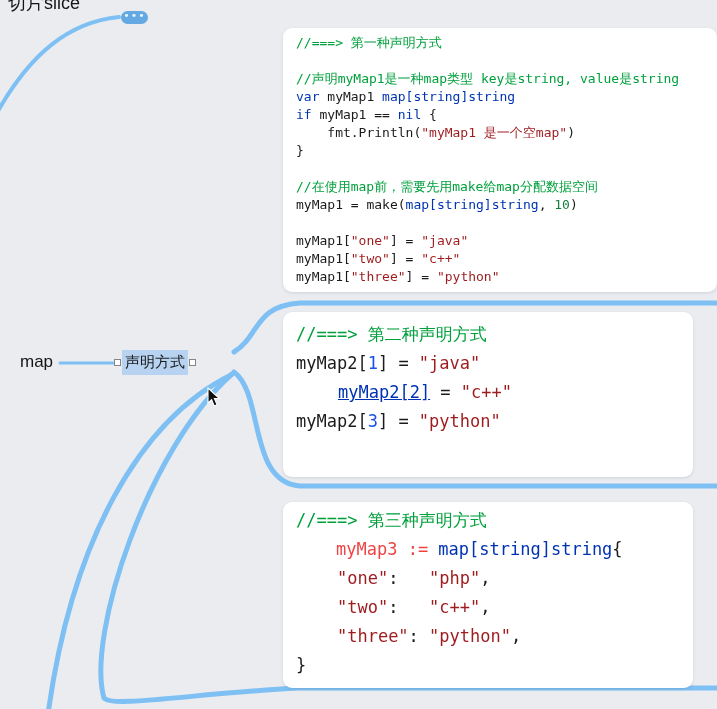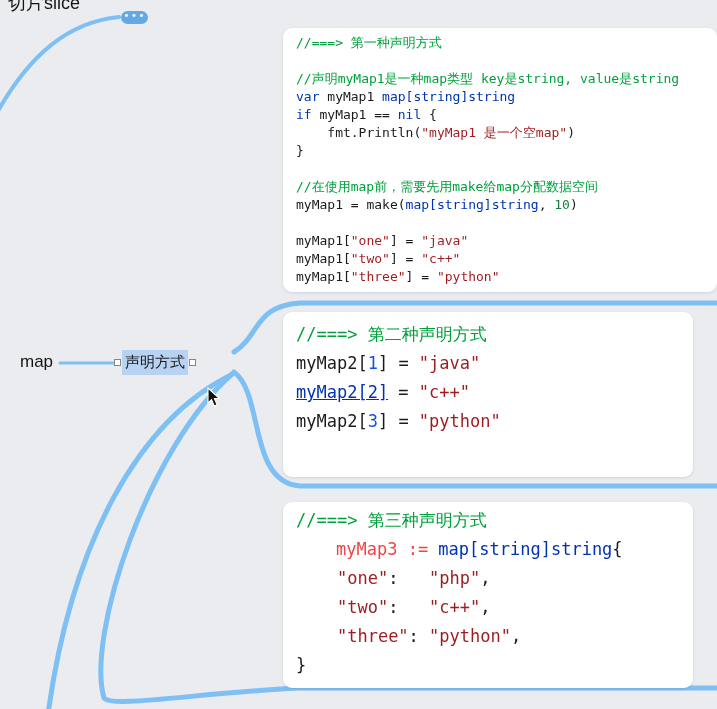--- a/index.html
+++ b/index.html
@@ -21,21 +21,21 @@
     position:absolute; background:#ffffff; border-radius:9px; z-index:2;
     box-shadow:0 1px 3px rgba(40,60,90,0.14);
   }
   .code-line { white-space:pre; font-family:"DejaVu Sans Mono", monospace; }
   #block1 { left:283px; top:28px;  width:434px; height:264px; padding:6px 0 0 13px; font-size:13px; }
   #block1 .code-line { height:18px; line-height:18px; }
   #block2 { left:283px; top:312px; width:410px; height:165px; padding:8px 0 0 13px; font-size:17px; }
   #block2 .code-line { height:29px; line-height:29px; }
   #block3 { left:283px; top:502px; width:410px; height:186px; padding:4px 0 0 13px; font-size:17px; }
   #block3 .code-line { height:29px; line-height:29px; }
-  .tok-u { text-decoration:underline; }
+  .tok-u { text-decoration:underline;margin-left:42px; }
 
   
   #slice-topic { position:absolute; left:8px; top:-9px; font-size:18px; color:#151515; z-index:3; }
   #collapse-badge {
     position:absolute; left:121px; top:11px; width:27px; height:13px; z-index:3;
     background:#64a9e4; border-radius:7px; color:#eaf4fd;
     font-size:11px; line-height:9px; text-align:center; letter-spacing:1px;
     font-family:"DejaVu Sans", sans-serif; cursor:pointer;
   }
   #map-topic { position:absolute; left:20px; top:352px; font-size:17px; color:#151515; z-index:3; }

